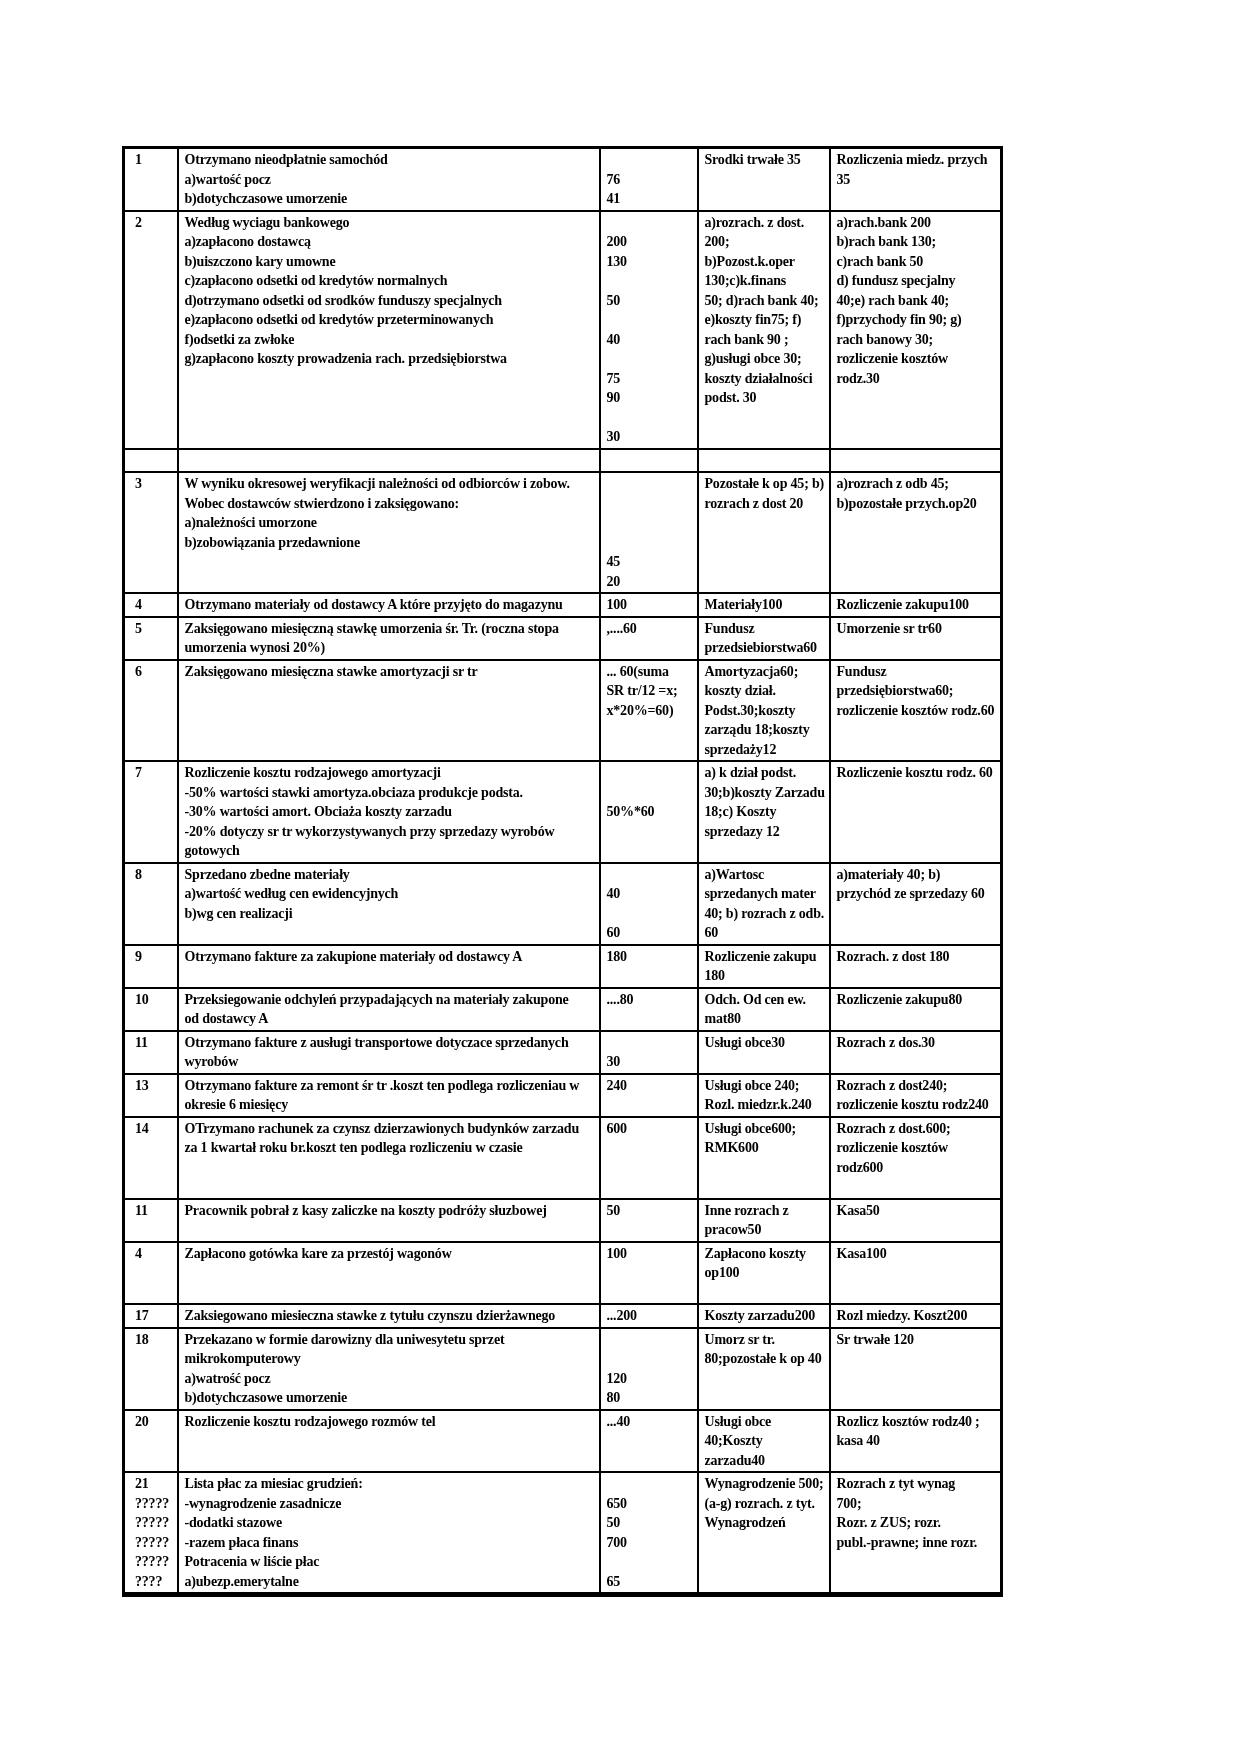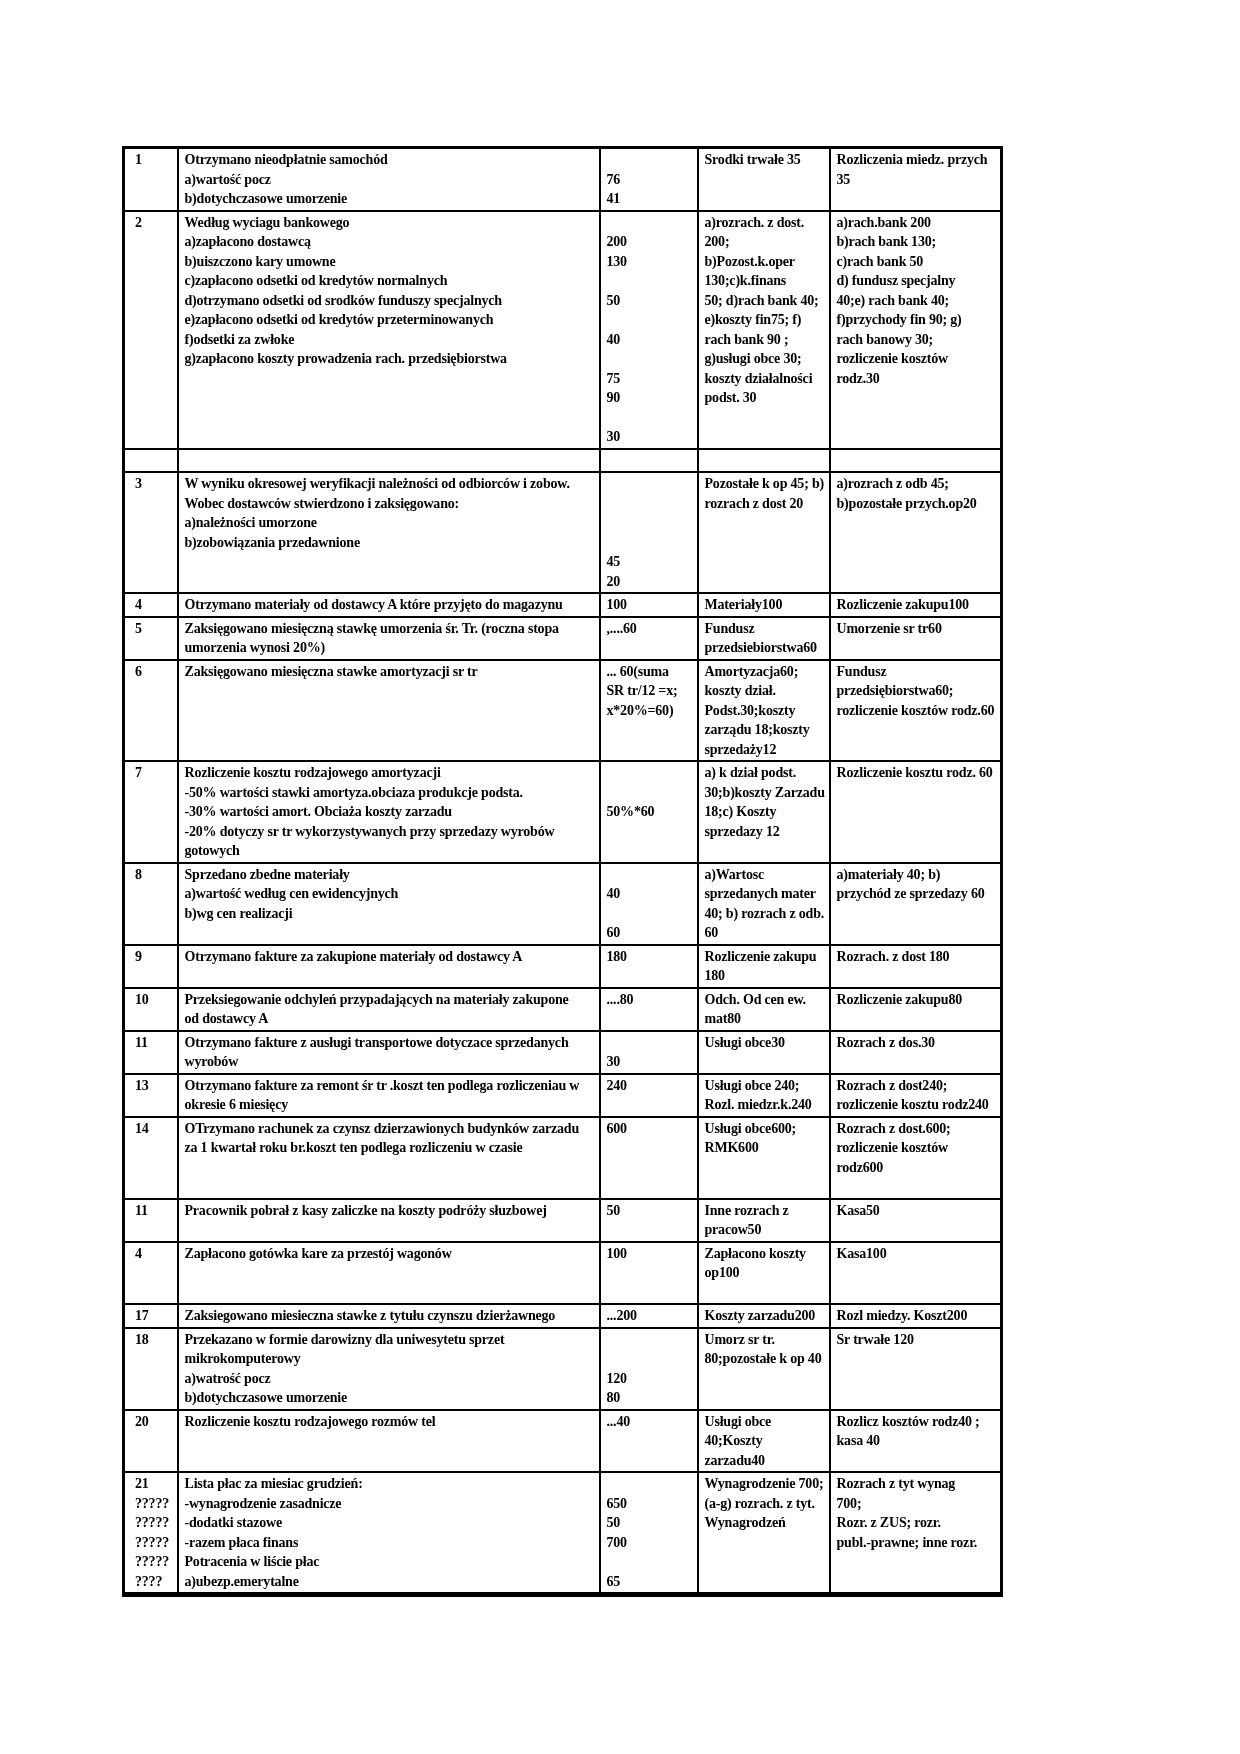--- a/index.html
+++ b/index.html
@@ -359,21 +359,21 @@
             <div class="line">a)ubezp.emerytalne</div>
           </td>
           <td class="col-amount">
             <div class="line"></div>
             <div class="line">650</div>
             <div class="line">50</div>
             <div class="line">700</div>
             <div class="line"></div>
             <div class="line">65</div>
           </td>
-          <td class="col-debit">Wynagrodzenie 700; (a-g) rozrach. z tyt. Wynagrodzeń</td>
+          <td class="col-debit">Wynagrodzenie 500; (a-g) rozrach. z tyt. Wynagrodzeń</td>
           <td class="col-credit">
             <div class="line">Rozrach z tyt wynag</div>
             <div class="line">700;</div>
             <div class="line">Rozr. z ZUS; rozr.</div>
             <div class="line">publ.-prawne; inne rozr.</div>
           </td>
         </tr>
       </tbody>
   </table>
 </div>

